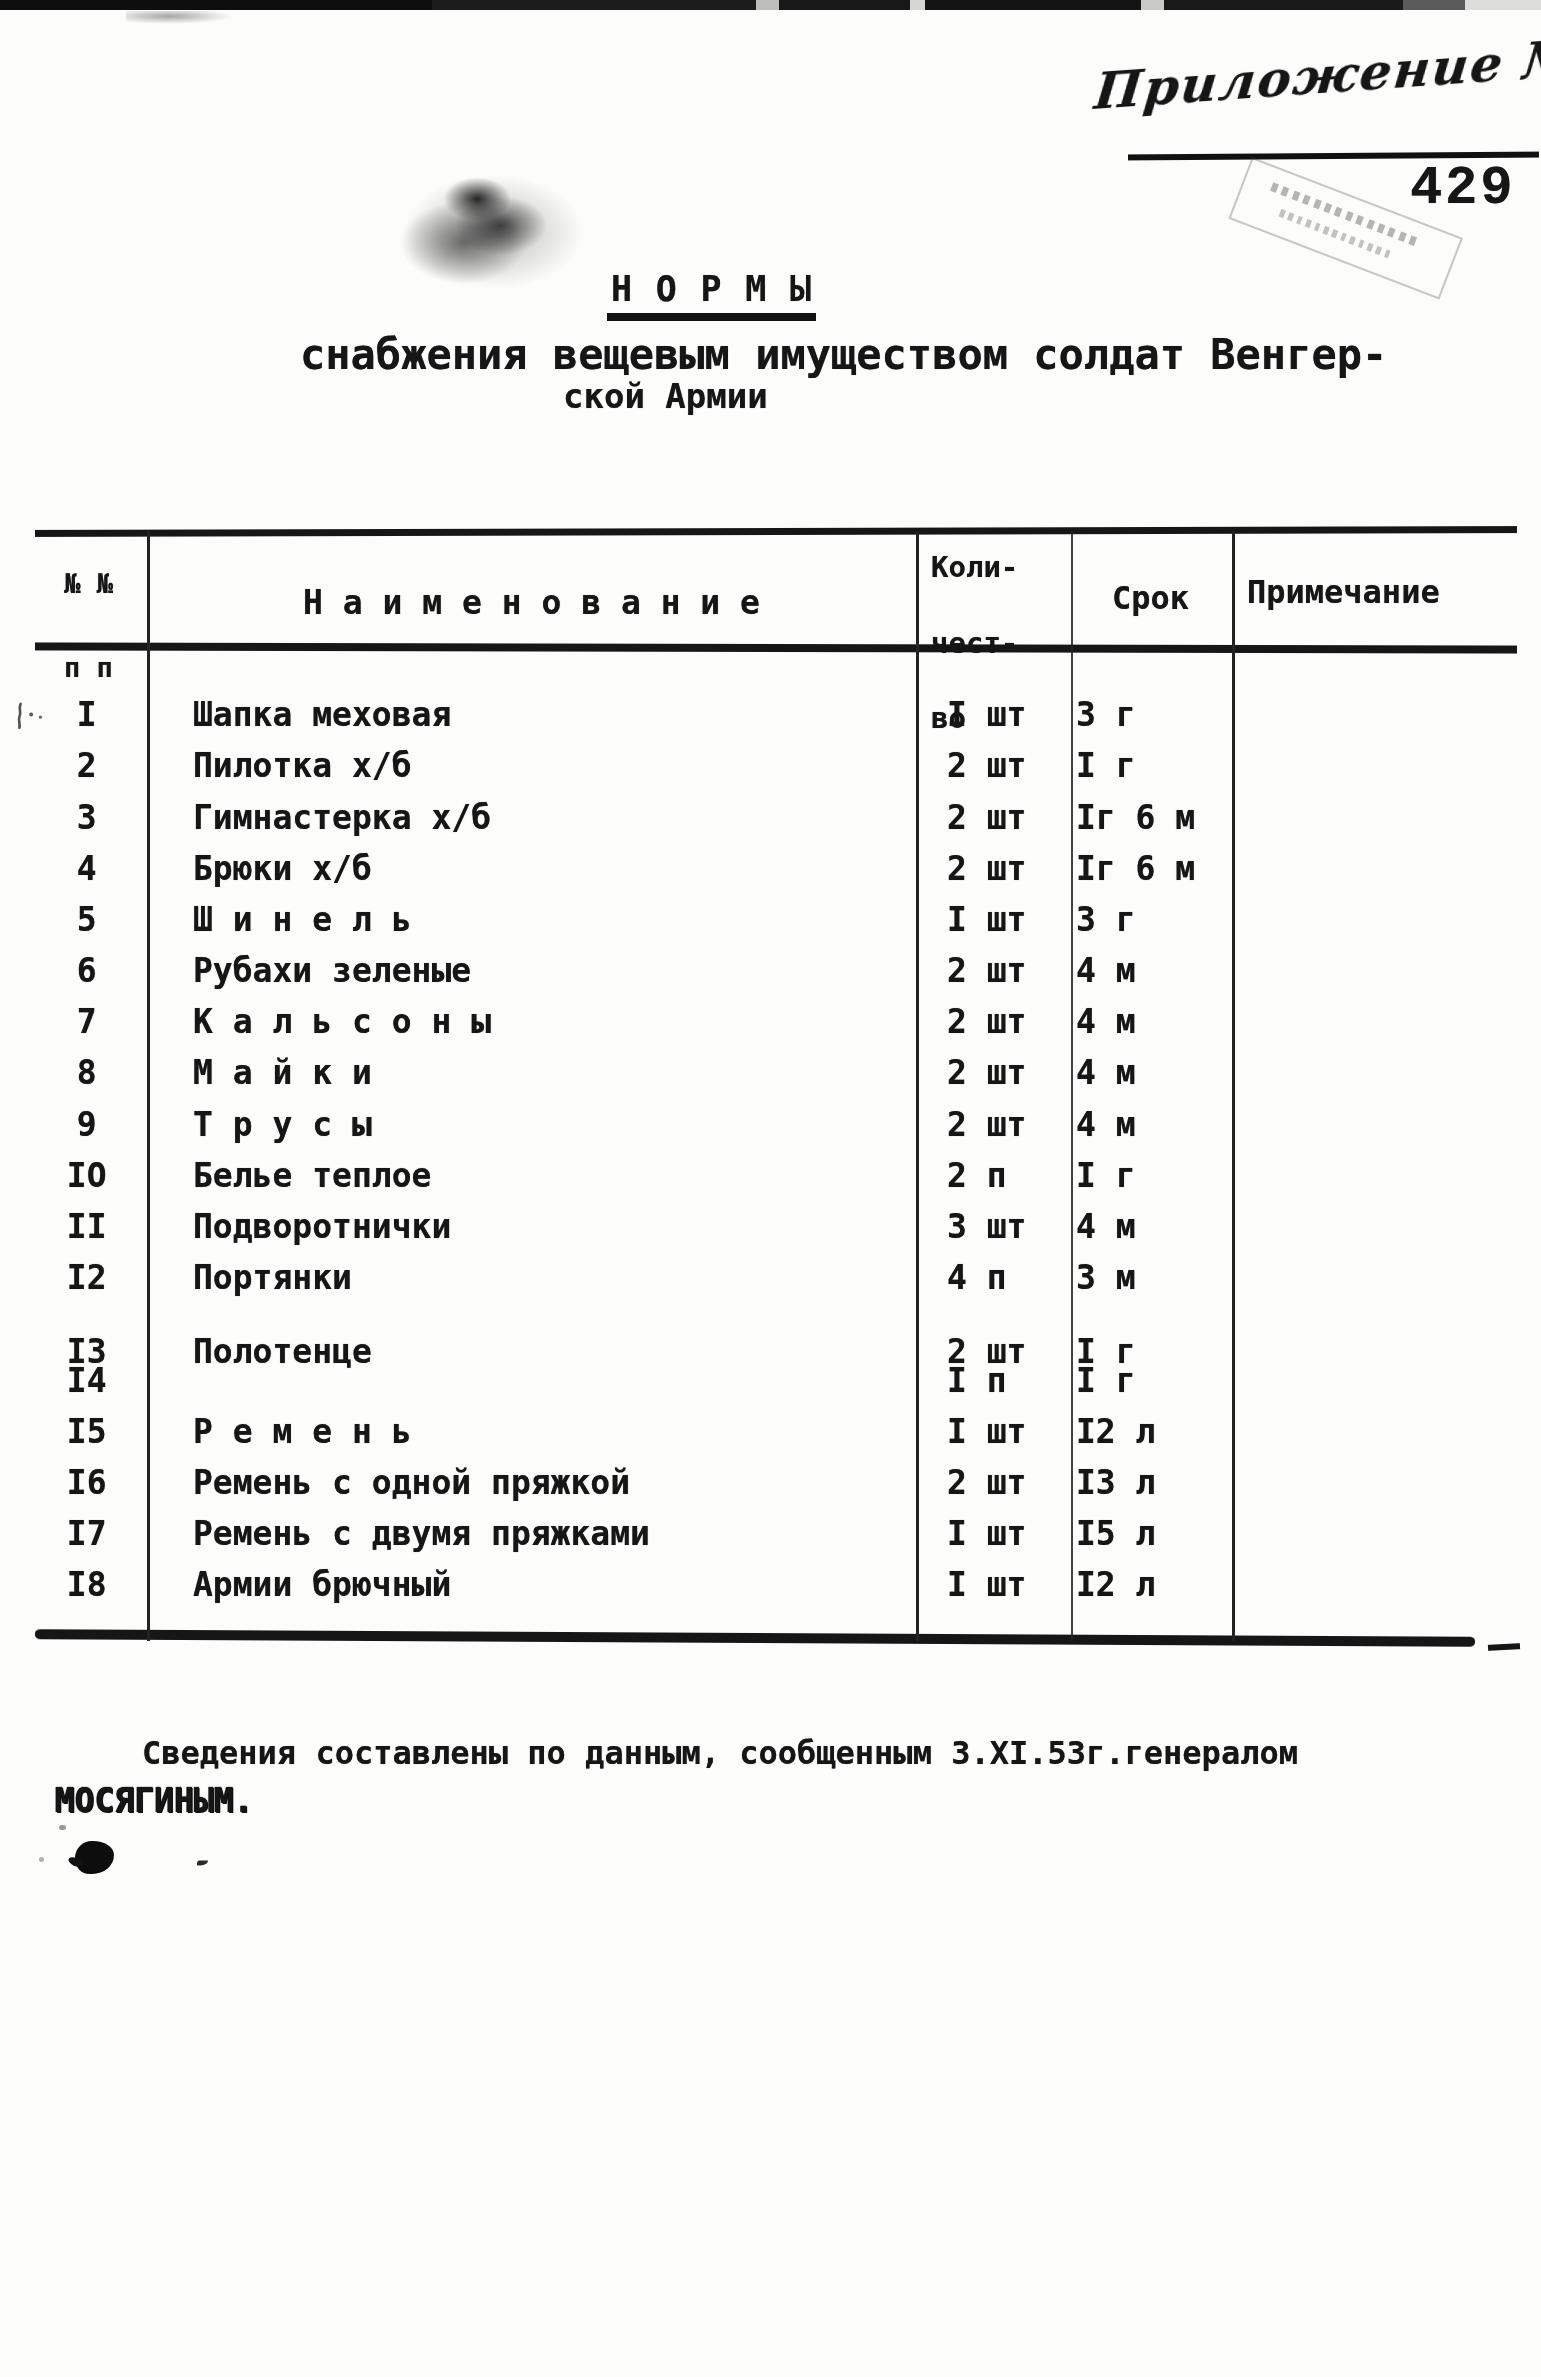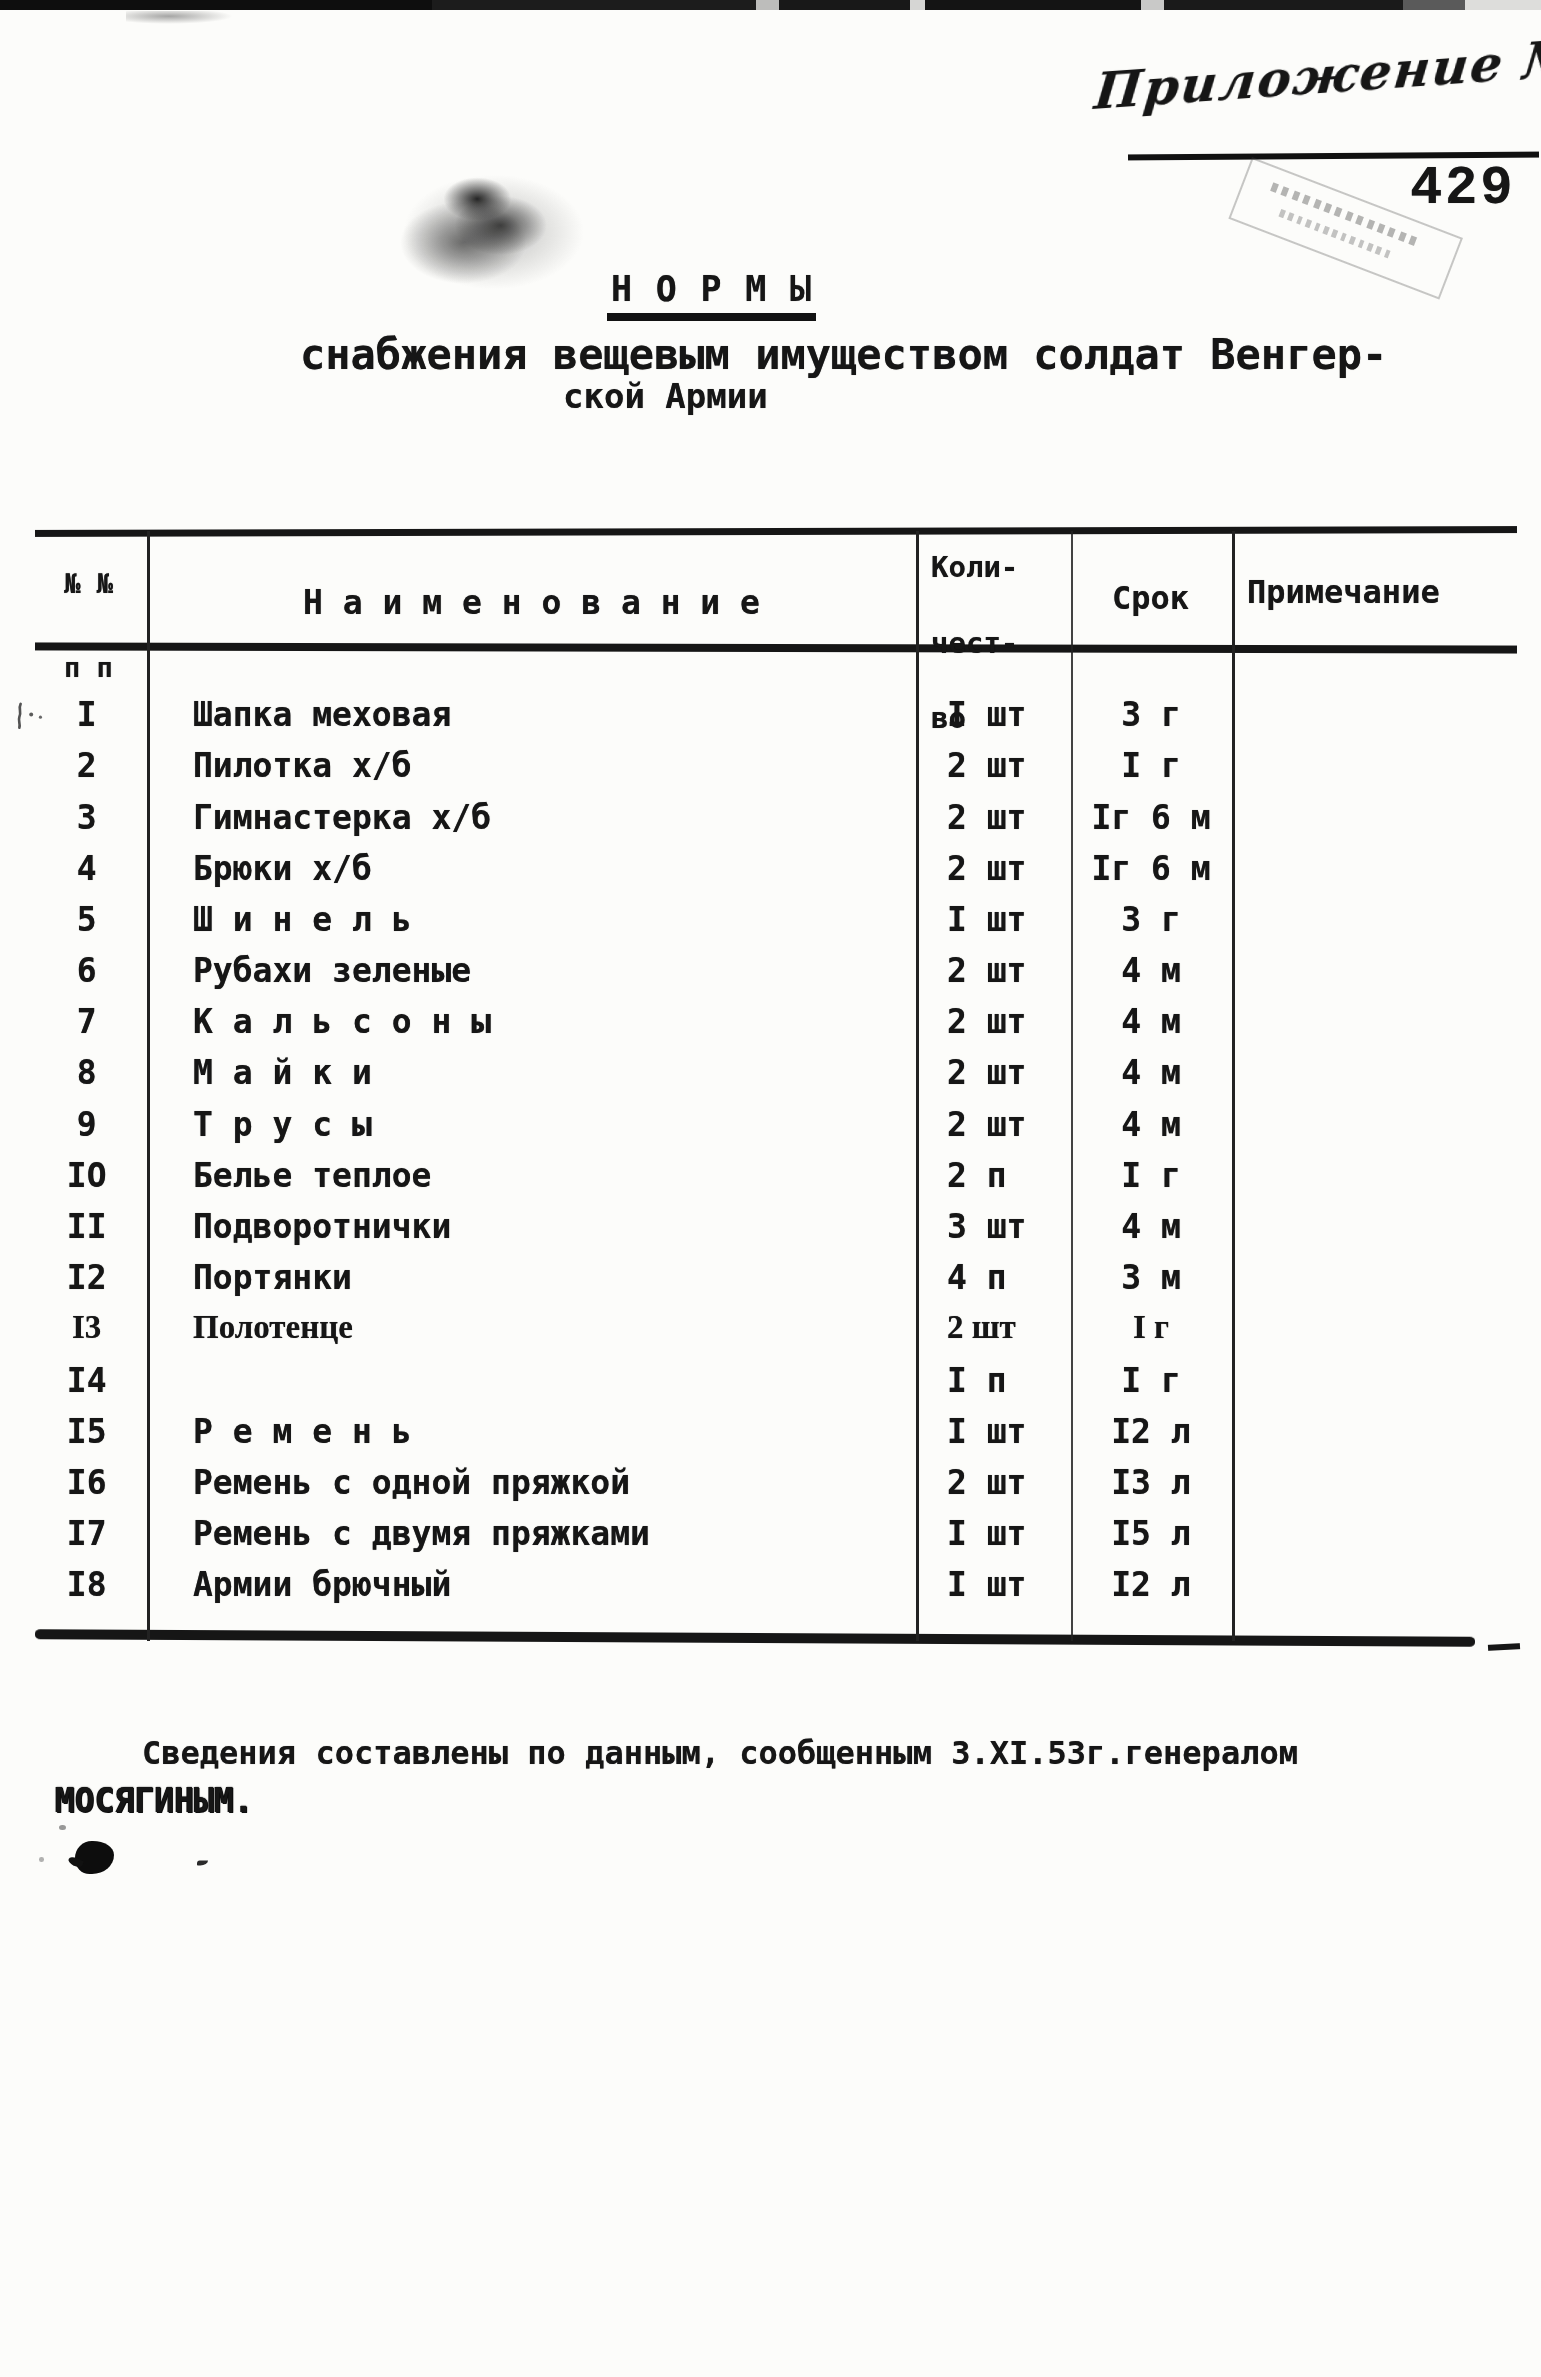--- a/index.html
+++ b/index.html
@@ -81,21 +81,21 @@
   .th-num{left:0px;top:35px;width:107px;text-align:center;font-size:27px;line-height:1.55;}
   .th-name{left:112px;top:55px;width:769px;text-align:center;font-size:33px;}
   .th-qty{left:896px;top:21.4px;font-size:29px;line-height:1.3;text-align:left;}
   .th-term{left:1040px;top:51px;width:151px;text-align:center;font-size:32px;}
   .th-note{left:1212px;top:45px;font-size:32px;}
   .row{position:absolute;left:0;width:1482px;height:41px;font-size:33px;filter:blur(0.2px);}
   .cell{position:absolute;top:0;white-space:nowrap;}
   .c-num{left:10.7px;width:82px;text-align:center;}
   .c-name{left:158px;width:709px;}
   .c-qty{left:912px;width:120px;}
-  .c-term{left:1041px;width:150px;text-align:center;}
+  .c-term{left:1041px;width:150px;}
   .c-note{left:1212px;width:254px;}
   
   .margin-mark{left:10.7px;top:700px;width:47px;height:33px;opacity:.8;}
   
   .footer1{left:142px;top:1734px;font-size:32px;white-space:nowrap;filter:blur(0.3px);}
   .footer2{left:55px;top:1781px;font-size:33px;white-space:nowrap;
     text-shadow:0 0 1.3px #000,0.7px 0.7px 0 #111,-0.7px 0 0 #222;filter:blur(0.3px);}
   
   .blot{
     left:75px;top:1841px;width:39px;height:33px;background:#0d0d0d;
@@ -233,21 +233,21 @@
           <div class="cell c-term">4 м</div>
           <div class="cell c-note"></div>
         </div>
         <div class="row ink" style="top: 730px;">
           <div class="cell c-num">I2</div>
           <div class="cell c-name">Портянки</div>
           <div class="cell c-qty">4 п</div>
           <div class="cell c-term">3 м</div>
           <div class="cell c-note"></div>
         </div>
-        <div class="row ink" style="top: 781px; font-family: Liberation Serif, serif;">
+        <div class="row ink" style="top: 804px;">
           <div class="cell c-num">I3</div>
           <div class="cell c-name">Полотенце</div>
           <div class="cell c-qty">2 шт</div>
           <div class="cell c-term">I г</div>
           <div class="cell c-note"></div>
         </div>
         <div class="row ink" style="top: 833px;">
           <div class="cell c-num">I4</div>
           <div class="cell c-qty">I п</div>
           <div class="cell c-term">I г</div>

